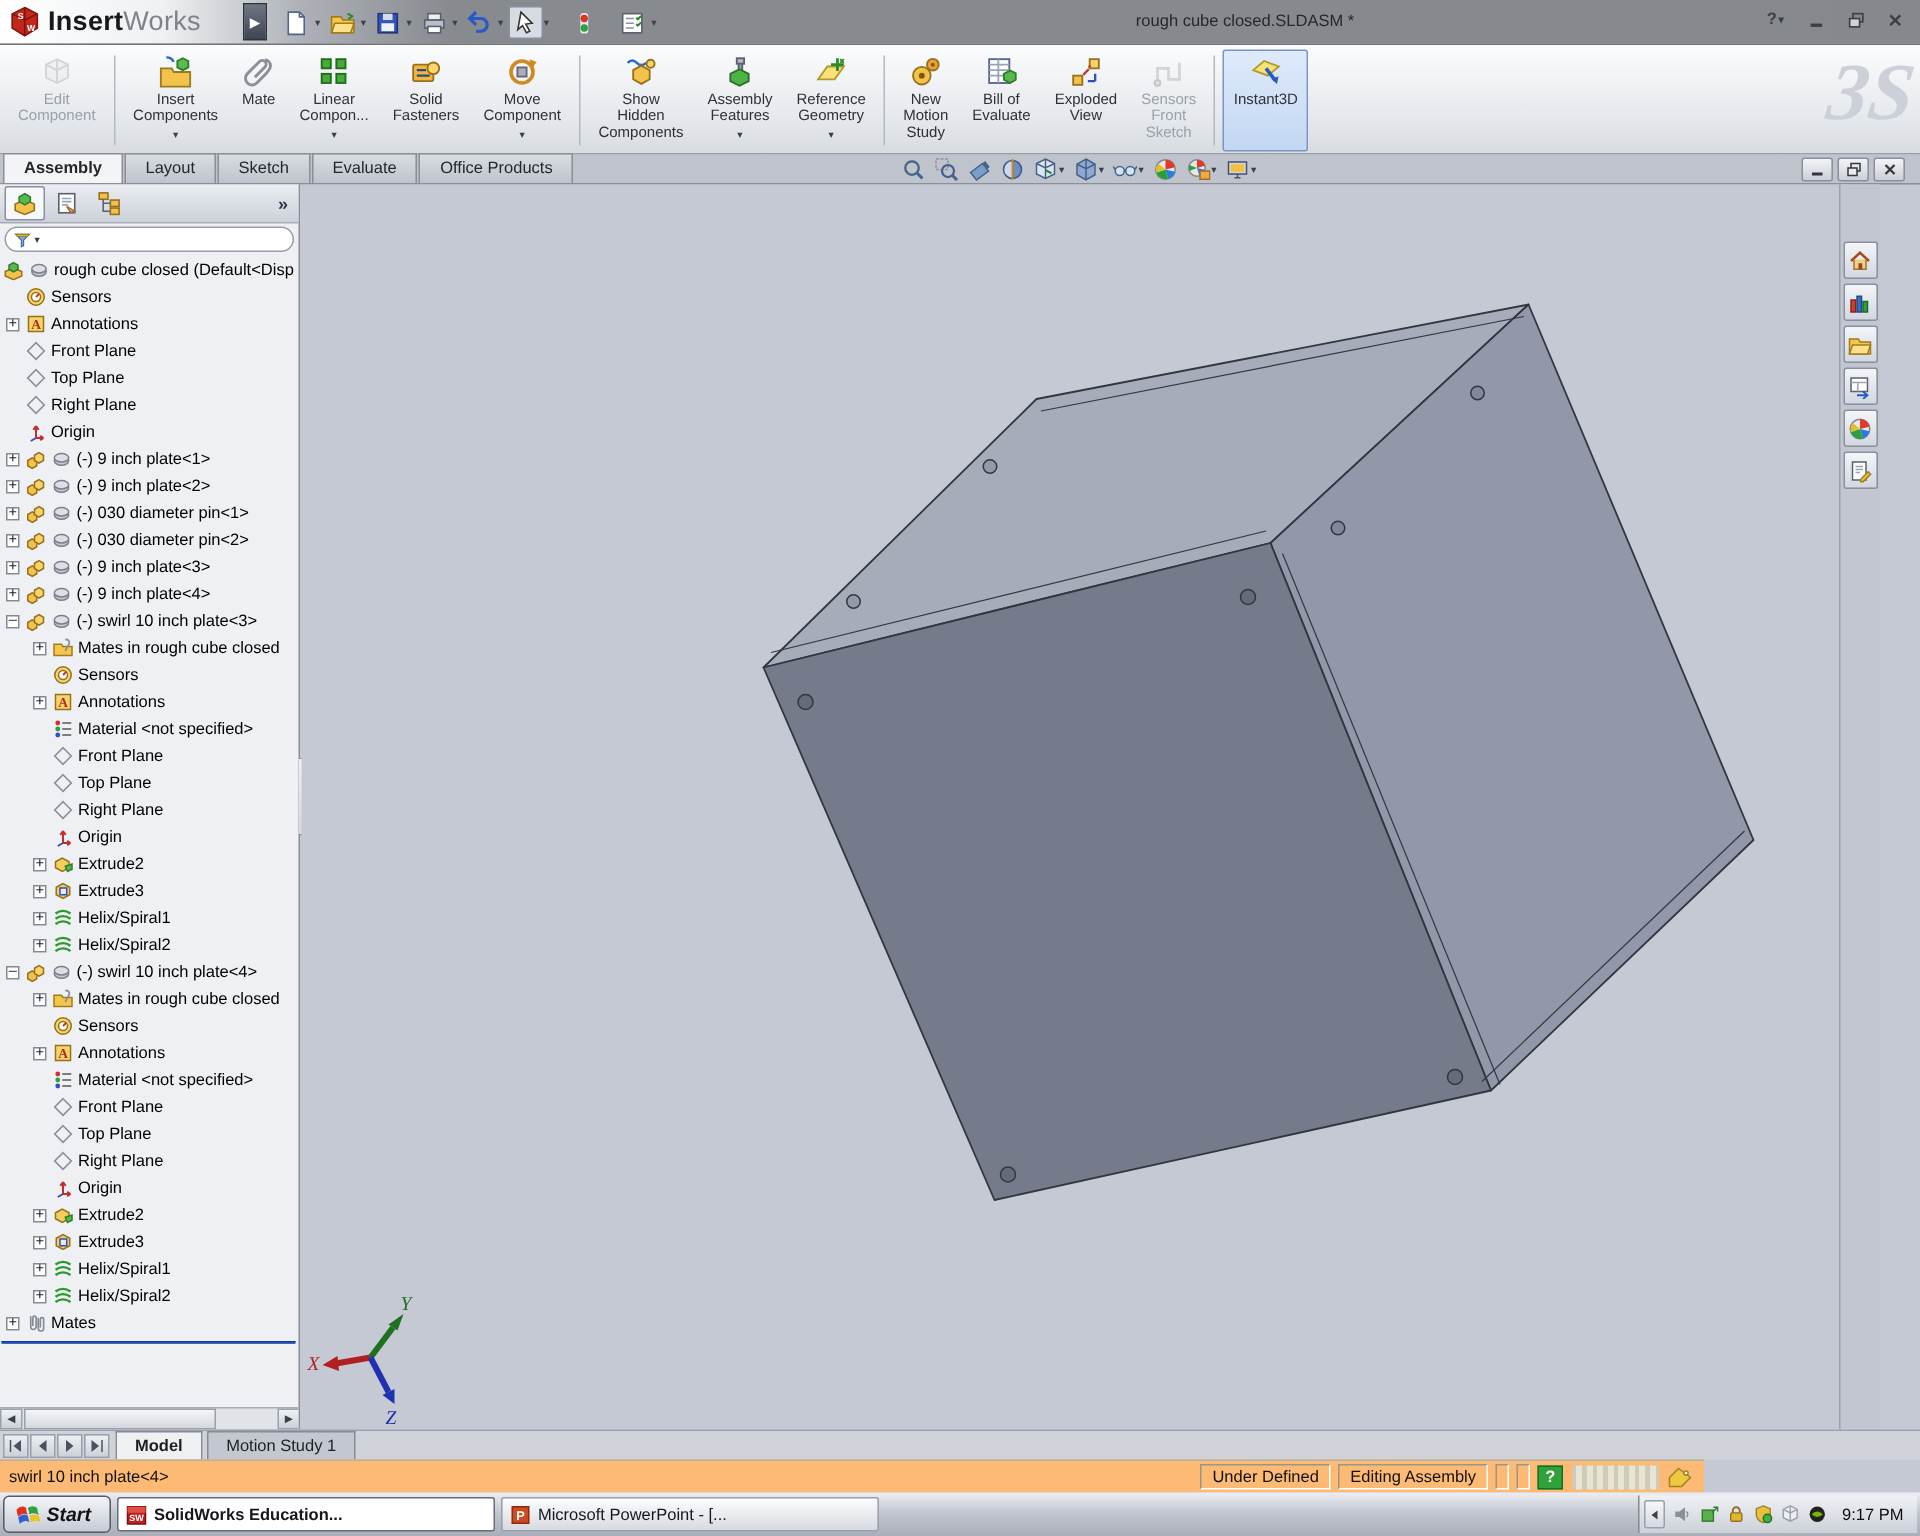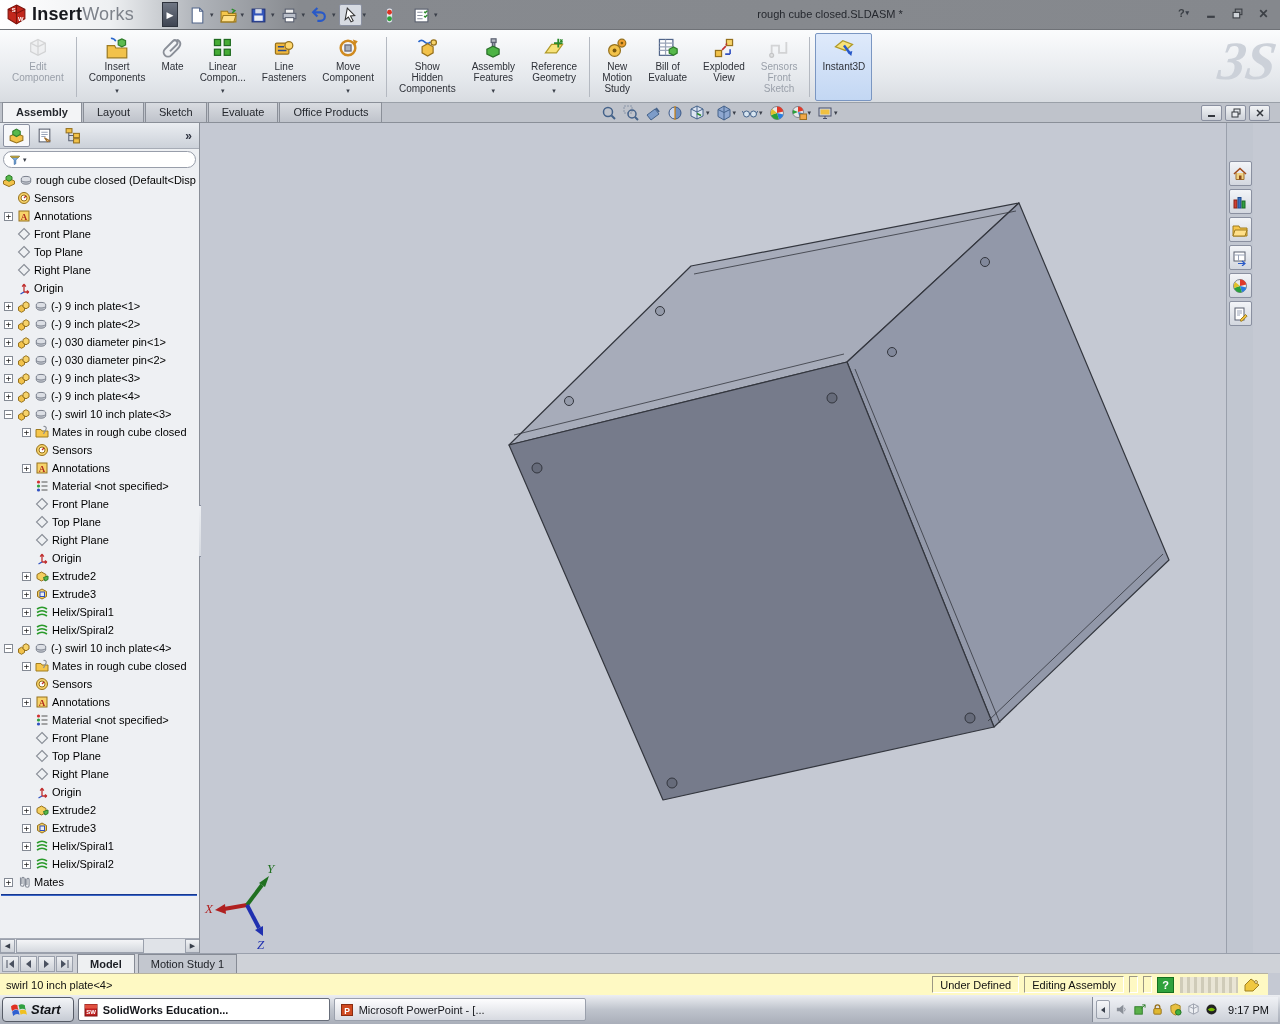--- a/index.html
+++ b/index.html
@@ -108,21 +108,21 @@
   
   .modeltabs{left:0;top:953px;width:1280px;height:20px;background:#cfd2d8;
     border-top:1px solid #9aa0ac;display:flex;align-items:flex-end;padding-left:2px;}
   .navbtn{width:17px;height:16px;margin:0 1px 1px 0;background:linear-gradient(#edeff2,#cdd1d8);
     border:1px solid #9aa0ac;display:flex;align-items:center;justify-content:center;}
   .navbtn svg{width:9px;height:8px;}
   .mtab{height:19px;line-height:18px;padding:0 12px;margin-left:3px;background:#c3c7cf;
     border:1px solid #868b95;border-bottom:none;color:#1c1f25;}
   .mtab.active{background:#eef0f2;font-weight:bold;}
 
-  .statusbar{left:0;top:973px;width:1268px;height:22px;background:#fef9c3;
+  .statusbar{left:0;top:973px;width:1136px;height:22px;background:#fdba74;
     border-top:1px solid #b6b2a0;display:flex;align-items:center;color:#111;}
   .smsg{padding-left:6px;flex:1;}
   .scell{height:17px;line-height:16px;padding:0 7px;margin-right:5px;
     border:1px solid;border-color:#9b9784 #ffffff #ffffff #9b9784;}
   .scellsm{width:9px;padding:0;}
   .helpcell{width:17px;height:16px;margin-right:6px;background:#2fa23c;border:1px solid #15701f;
     color:#fff;font-weight:bold;display:flex;align-items:center;justify-content:center;}
   .grip{width:58px;height:16px;margin-right:6px;
     background:repeating-linear-gradient(90deg,#cfcbb8 0 3px,#e9e5d5 3px 7px);}
   .tagic{width:16px;height:14px;margin-right:8px;}
@@ -328,21 +328,21 @@
       </div>
       <div class="cbtn">
         <span class="ic">
           <svg viewBox="0 0 18 18">
             <rect x="2" y="5" width="11" height="9" rx="1" fill="#f0b73c" stroke="#96711c"></rect>
             <circle cx="13" cy="7" r="3.2" fill="#ffd76e" stroke="#96711c"></circle>
             <path d="M4 8h5M4 11h7" stroke="#2a4a8a" stroke-width="1.2"></path>
           </svg>
         </span>
         <div>
-          <div>Line</div>
+          <div>Solid</div>
           <div>Fasteners</div>
         </div>
       </div>
       <div class="cbtn">
         <span class="ic">
           <svg viewBox="0 0 18 18">
             <circle cx="9" cy="9" r="6" fill="none" stroke="#d08a1f" stroke-width="2"></circle>
             <path d="M13 2l4 1.5-2.5 3.5z" fill="#d08a1f"></path>
             <rect x="6.5" y="6.5" width="5" height="5" fill="#aab0ba" stroke="#667"></rect>
           </svg>

